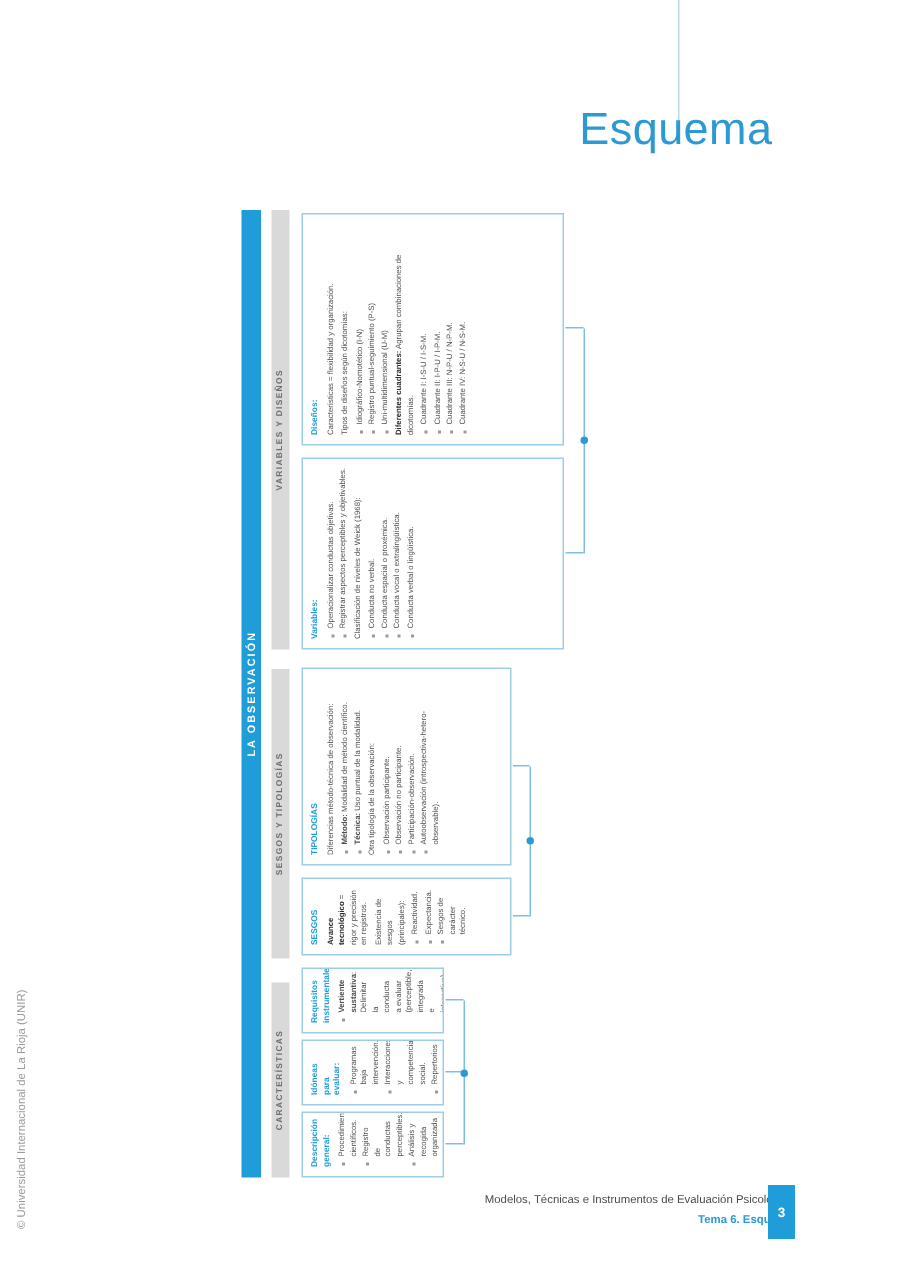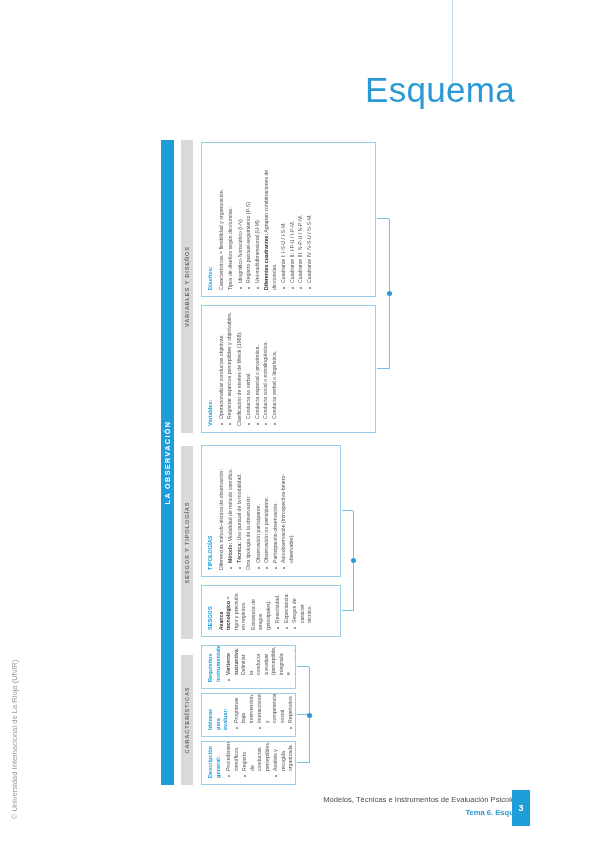--- a/index.html
+++ b/index.html
@@ -5,21 +5,21 @@
   html,body{margin:0;padding:0;}
   body{
     width:599px;height:848px;background:#ffffff;
     font-family:"Liberation Sans",sans-serif;
     position:relative;overflow:hidden;
   }
   
   #top-rule{position:absolute;left:452px;top:0;width:1px;height:88px;background:#bcd9ea;}
   #page-title{
     position:absolute;left:330px;top:70px;width:185px;text-align:right;
-    font-size:35px;color:#2b9ad4;letter-spacing:.3px;
+    font-size:30px;color:#2b9ad4;letter-spacing:.3px;
   }
   #uni-credit{
     position:absolute;left:-86px;top:735px;width:200px;
     transform:rotate(-90deg);transform-origin:50% 50%;
     font-size:7.6px;color:#9a9a9a;white-space:nowrap;text-align:center;
   }
   #footer-line1{
     position:absolute;right:70px;top:795px;font-size:7.6px;color:#4a4a4a;
     text-align:right;white-space:nowrap;
   }

